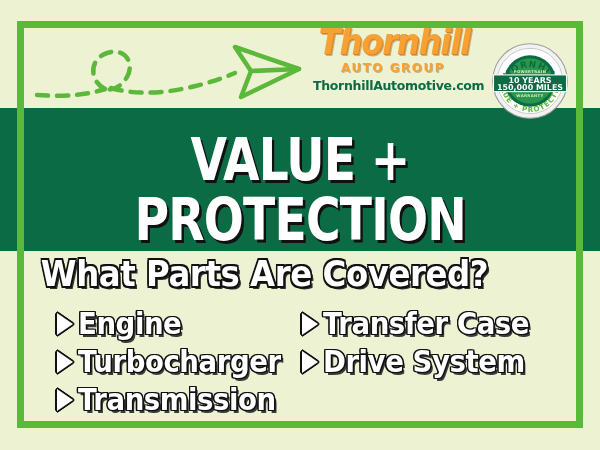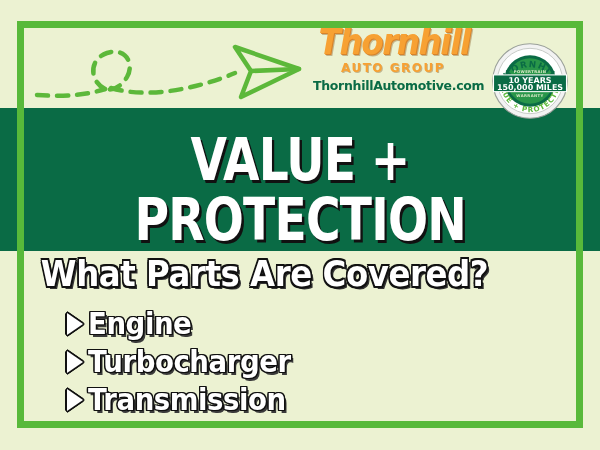--- a/index.html
+++ b/index.html
@@ -69,21 +69,21 @@
     font-size:36px;line-height:44px;letter-spacing:-.5px;
     transform:scaleX(.90);
     text-shadow:
       -1.6px -1.6px 0 #111, 1.6px -1.6px 0 #111, -1.6px 1.6px 0 #111, 1.6px 1.6px 0 #111,
       0 -1.6px 0 #111, 0 1.6px 0 #111, -1.6px 0 0 #111, 1.6px 0 0 #111,
       3px 3px 0 #333;
     white-space:nowrap;
   }
 
   
-  .lists{position:absolute;left:17px;top:305px;width:466px;height:115px;}
+  .lists{position:absolute;left:7px;top:305px;width:466px;height:115px;}
   .col{position:absolute;top:0;}
   .col-left{left:50px;}
   .col-right{left:295px;}
   .item{display:flex;align-items:center;height:38px;}
   .tri{
     width:0;height:0;flex:0 0 auto;
     border-top:11px solid transparent;border-bottom:11px solid transparent;
     border-left:16px solid #ffffff;
     filter:drop-shadow(1px 1px 0 #111) drop-shadow(-1px -1px 0 #111) drop-shadow(1px -1px 0 #111) drop-shadow(-1px 1px 0 #111);
     margin-right:5px;
@@ -171,16 +171,26 @@
       <div class="item">
         <span class="tri"></span>
         <span class="item-label">Turbocharger</span>
       </div>
       <div class="item">
         <span class="tri"></span>
         <span class="item-label">Transmission</span>
       </div>
     </div>
 
+    <div class="col col-right">
+      <div class="item">
+        <span class="tri"></span>
+        <span class="item-label">Transfer Case</span>
+      </div>
+      <div class="item">
+        <span class="tri"></span>
+        <span class="item-label">Drive System</span>
+      </div>
+    </div>
   </div>
 
   <div class="frame"></div>
 </div>
 
 </body></html>

